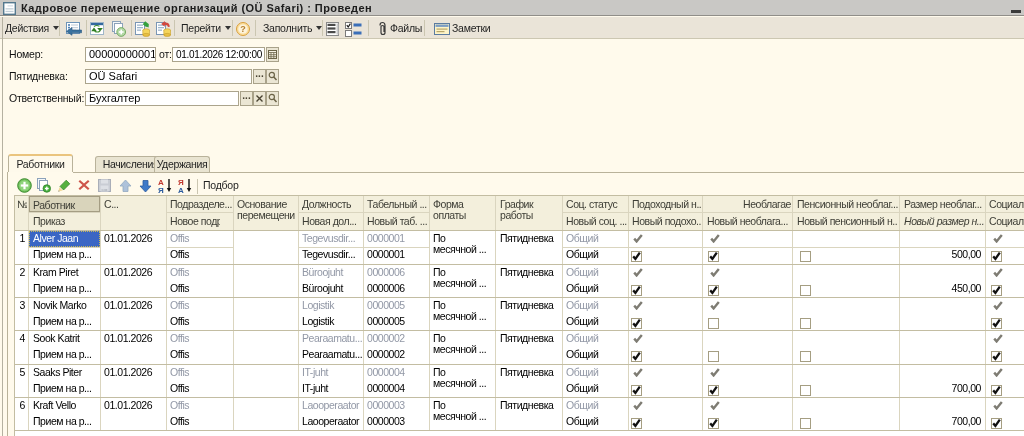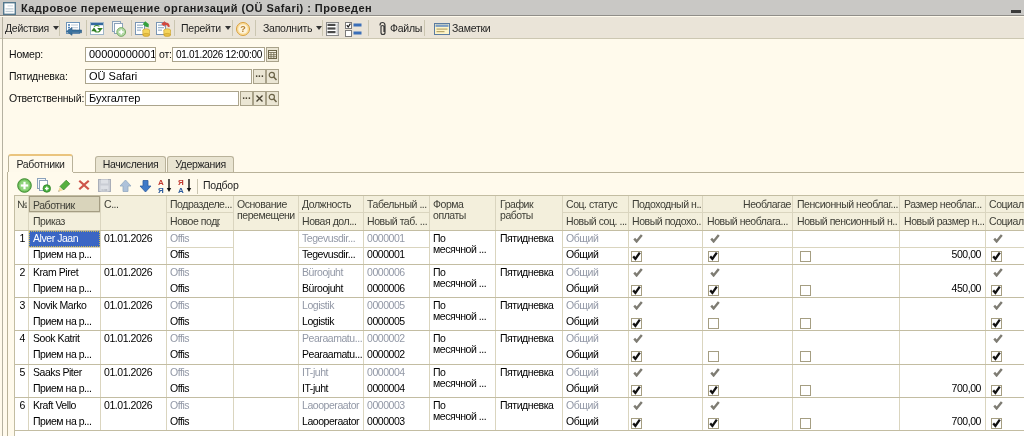--- a/index.html
+++ b/index.html
@@ -156,21 +156,21 @@
     <rect x="0.5" y="0.5" width="12" height="14" fill="#EBE6D4" stroke="#A9A28A"></rect>
     <path d="M3.5 4.5 L9.5 10.5 M9.5 4.5 L3.5 10.5" stroke="#4A4433" stroke-width="1.4"></path>
   </svg>
 <svg class="icon" style="left:266px;top:91px" width="13" height="15" viewBox="0 0 13 15">
     <rect x="0.5" y="0.5" width="12" height="14" fill="#EBE6D4" stroke="#A9A28A"></rect>
     <circle cx="5.8" cy="6" r="2.6" fill="none" stroke="#6B6347" stroke-width="1.2"></circle>
     <path d="M7.8 8 L10.5 11" stroke="#6B6347" stroke-width="1.5"></path>
   </svg>
 <div class="tab on" style="left:8px;top:154px;width:65px;height:18px;line-height:16px">Работники</div>
 <div class="tab off" style="left:95px;width:71px;line-height:15px">Начисления</div>
-<div class="tab off" style="left:167px;width:67px;line-height:15px">Удержания</div>
+<div class="tab off" style="left:154px;width:56px;line-height:15px">Удержания</div>
 <div class="pageline" style="left:73px;top:172px;width:951px;height:1px"></div>
 <div class="pageline" style="left:7px;top:172px;width:1px;height:264px"></div>
 <svg class="icon" style="left:17px;top:178px" width="15" height="15" viewBox="0 0 15 15">
 <circle cx="7.5" cy="7.5" r="6.8" fill="#6FBF5A" stroke="#3E8C30"></circle>
 <circle cx="7.5" cy="7.5" r="5.2" fill="#8FD47C"></circle>
 <rect x="3.8" y="6.4" width="7.4" height="2.2" fill="#fff"></rect>
     <rect x="6.4" y="3.8" width="2.2" height="7.4" fill="#fff"></rect>
 </svg>
 <svg class="icon" style="left:37px;top:178px" width="14" height="15" viewBox="0 0 14 15">
 <rect x="0.5" y="0.5" width="8" height="10" fill="#F4F7FA" stroke="#8CA2BA"></rect>
@@ -234,21 +234,21 @@
 <div class="h" style="left:500px;top:210px;width:73px;">работы</div>
 <div class="h" style="left:566px;top:199px;width:61px;">Соц. статус</div>
 <div class="h" style="left:566px;top:216px;width:61px;">Новый соц. ...</div>
 <div class="h" style="left:632px;top:199px;width:69px;">Подоходный н...</div>
 <div class="h" style="left:632px;top:216px;width:69px;">Новый подохо...</div>
 <div class="h" style="left:707px;top:199px;width:84px;padding-left:36px;">Необлагаемый д...</div>
 <div class="h" style="left:707px;top:216px;width:84px;">Новый необлага...</div>
 <div class="h" style="left:797px;top:199px;width:101px;">Пенсионный необлаг...</div>
 <div class="h" style="left:797px;top:216px;width:101px;">Новый пенсионный н...</div>
 <div class="h" style="left:904px;top:199px;width:80px;">Размер необлаг...</div>
-<div class="h" style="left:904px;top:216px;width:100px;">Новый размер н...</div>
+<div class="h" style="left:904px;top:216px;width:100px;font-style:italic;">Новый размер н...</div>
 <div class="h" style="left:989px;top:199px;width:50px;">Социаль</div>
 <div class="h" style="left:989px;top:216px;width:50px;">Социаль</div>
 <div class="vl" style="left:28px"></div>
 <div class="vl" style="left:100px"></div>
 <div class="vl" style="left:166px"></div>
 <div class="vl" style="left:233px"></div>
 <div class="vl" style="left:298px"></div>
 <div class="vl" style="left:363px"></div>
 <div class="vl" style="left:429px"></div>
 <div class="vl" style="left:495px"></div>

